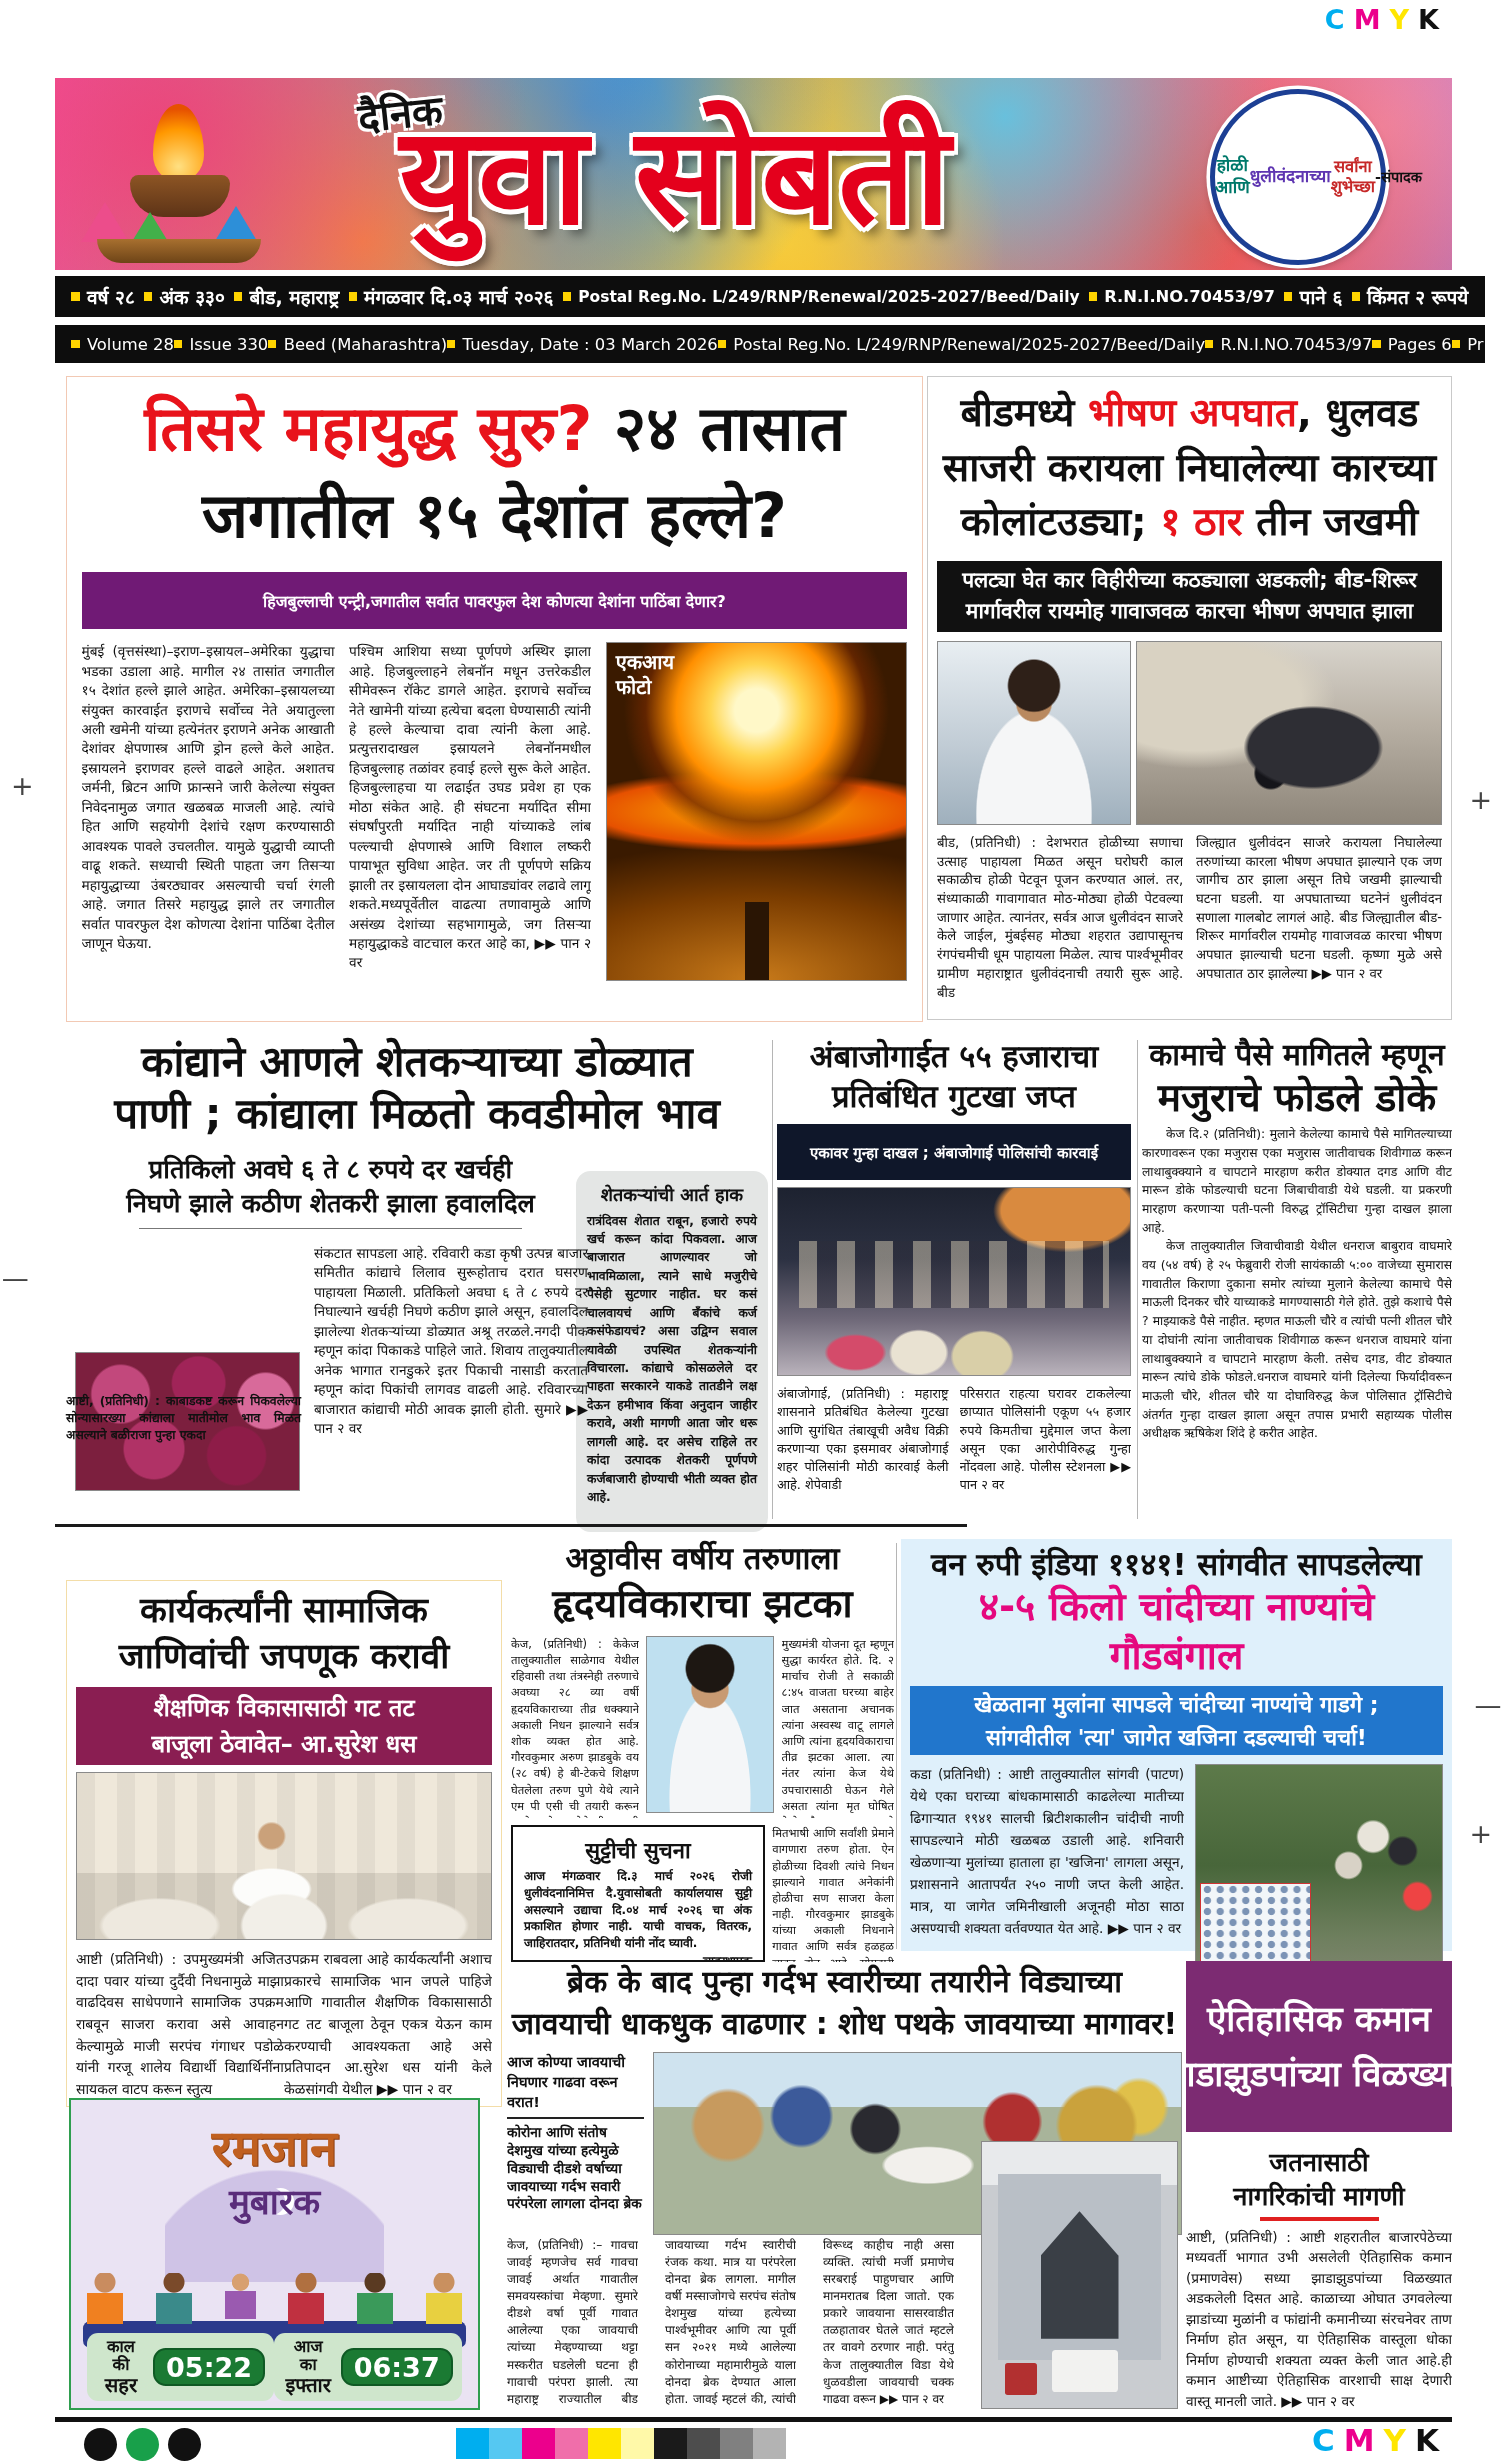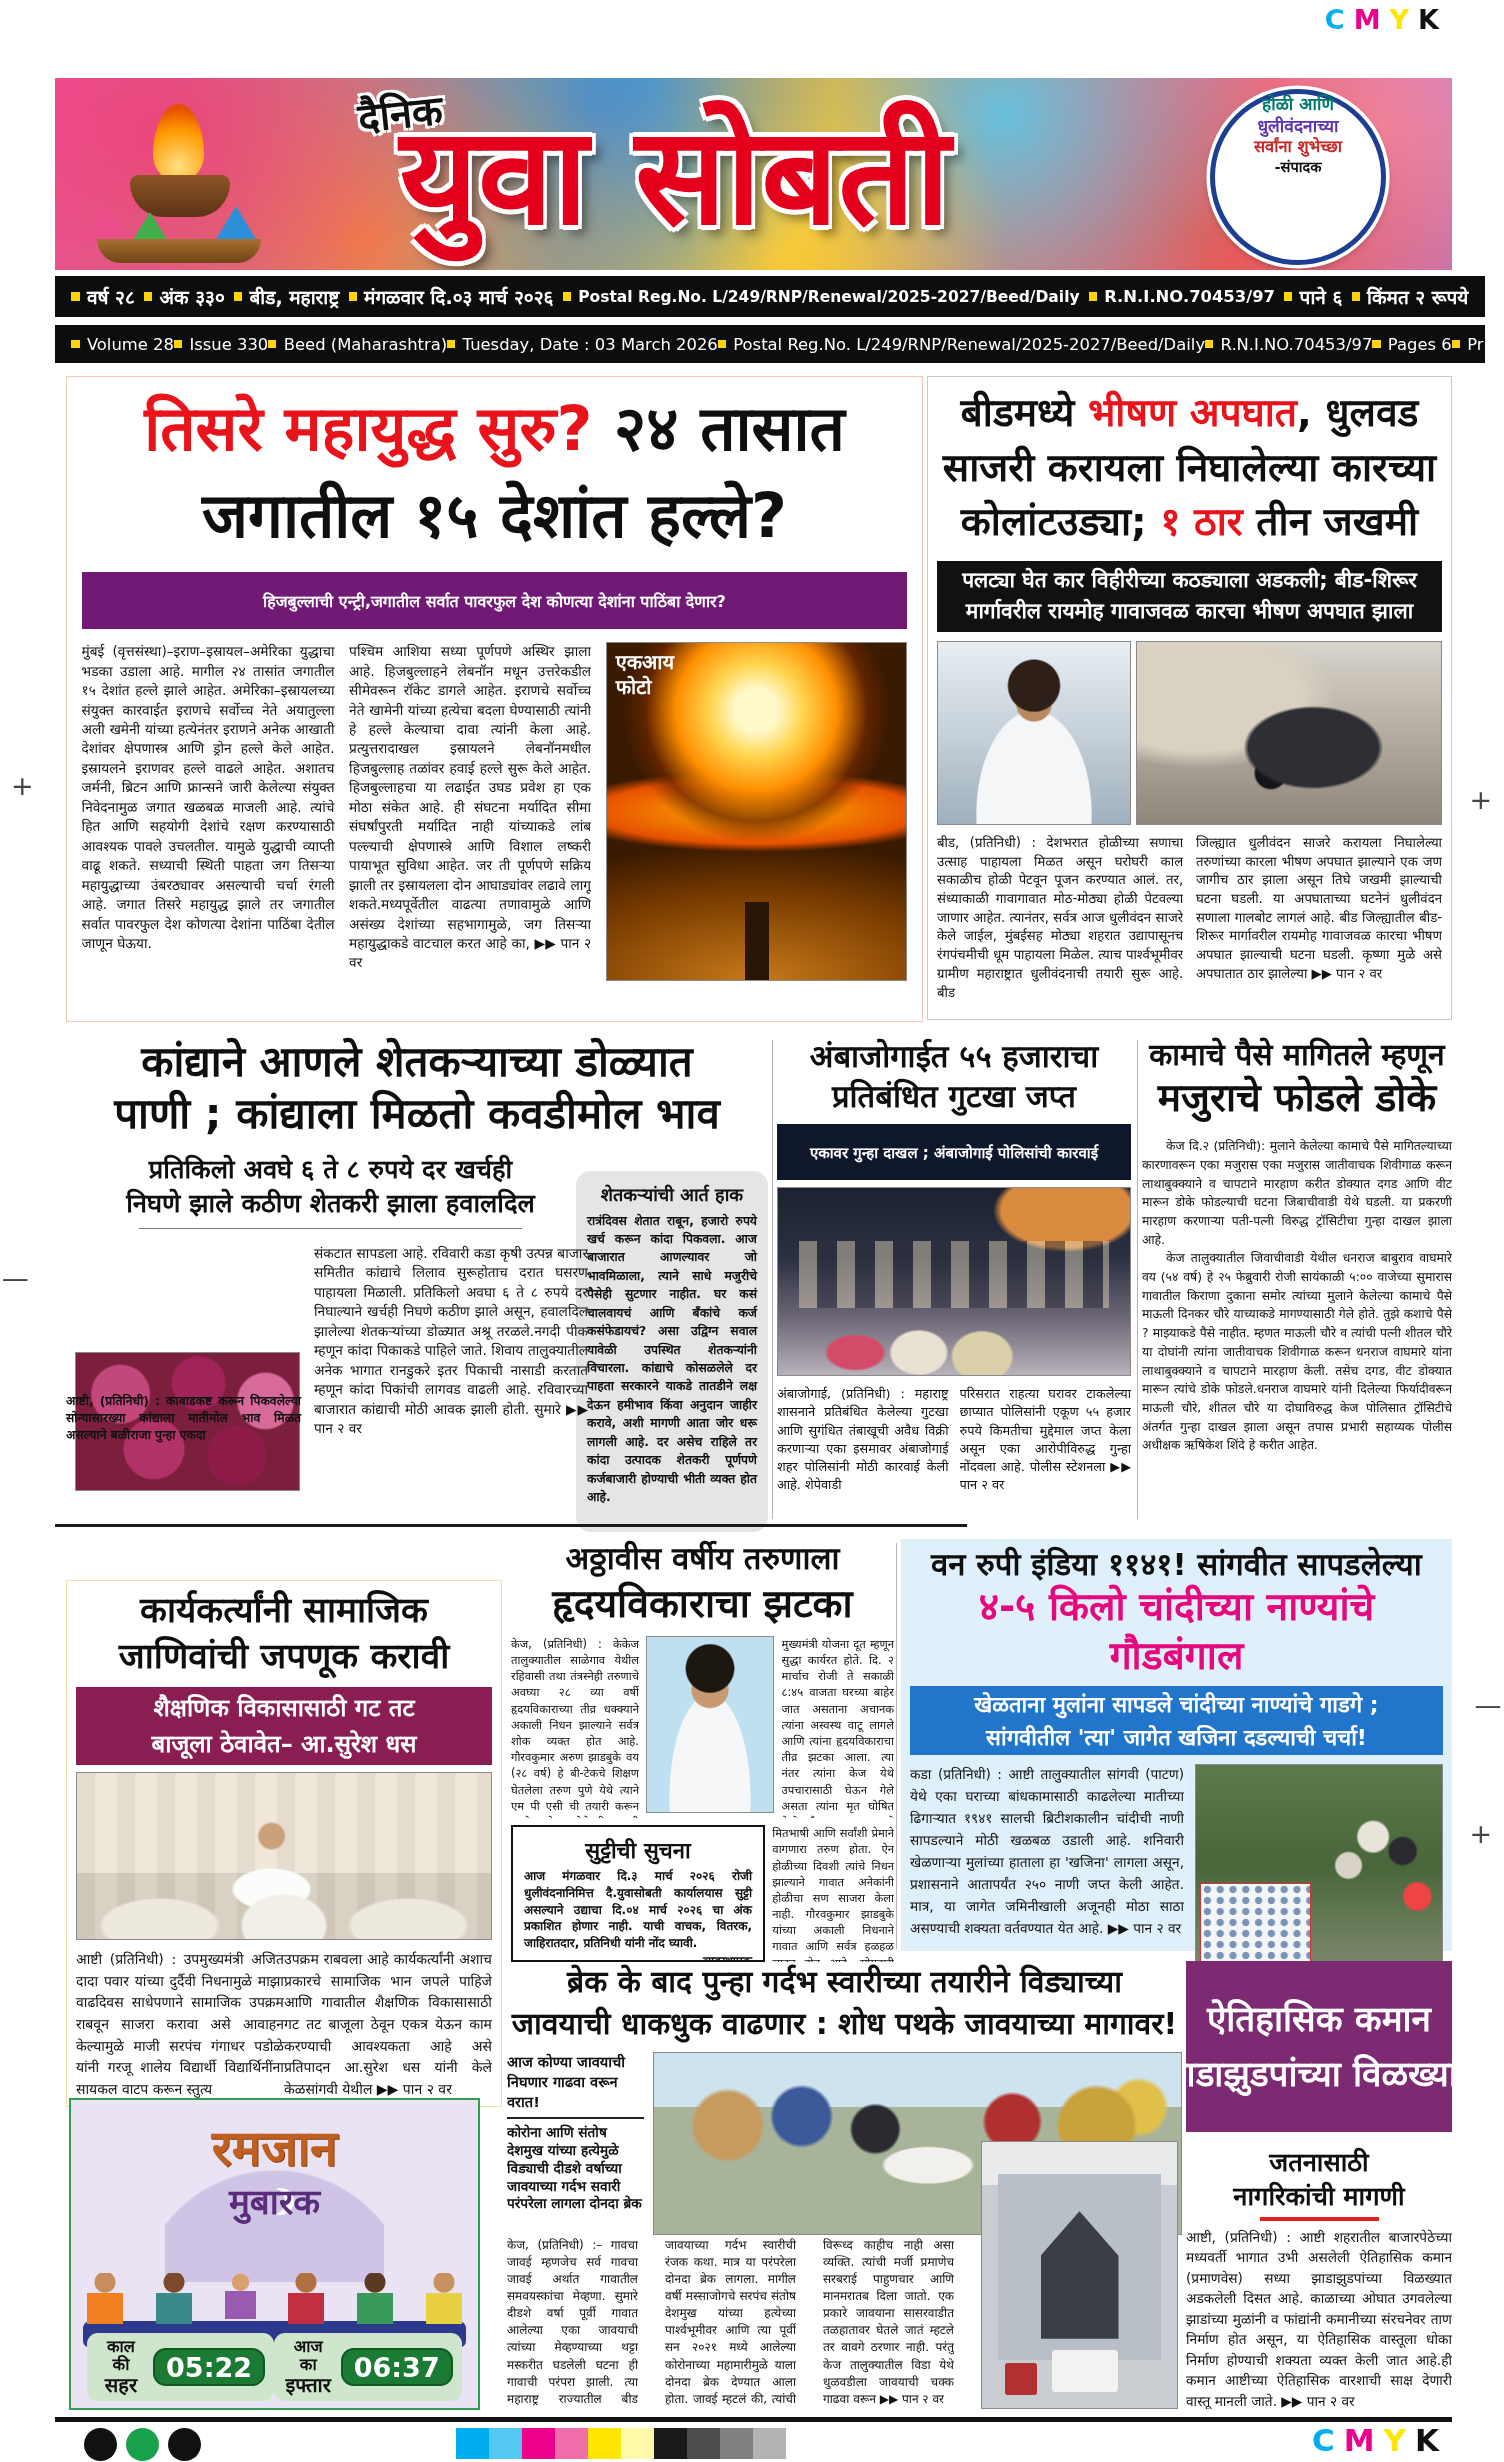--- a/index.html
+++ b/index.html
@@ -22,21 +22,21 @@
     radial-gradient(circle at 68% 20%, rgba(90,200,235,.9), transparent 28%),
     radial-gradient(circle at 82% 80%, rgba(235,80,60,.85), transparent 30%),
     radial-gradient(circle at 95% 25%, rgba(250,160,200,.9), transparent 30%),
     linear-gradient(100deg,#ef5da0,#4aa3e8 30%,#f5a623 55%,#e85a9b 80%,#7e57c2);
     overflow:hidden}
   .mast-title{font-weight:bold;color:#e4001c;font-size:135px;line-height:1;
     text-shadow:-3.6px -3.6px 0 #fff,3.6px -3.6px 0 #fff,-3.6px 3.6px 0 #fff,3.6px 3.6px 0 #fff,0 -4.6px 0 #fff,0 4.6px 0 #fff,7.3px 9px 11px rgba(0,0,0,.45)}
   .mast-daily{font-weight:bold;color:#101010;font-size:40px;transform:rotate(-6deg);
     text-shadow:-2.7px -2.7px 0 #fff,2.7px -2.7px 0 #fff,-2.7px 2.7px 0 #fff,2.7px 2.7px 0 #fff}
   .badge{background:#fff;border:5.5px solid #1c3f94;border-radius:50%;box-shadow:0 0 0 3.6px #fff,0 3.6px 9px rgba(0,0,0,.35);
-    display:flex;flex-direction:column;align-items:center;justify-content:flex-start;text-align:center;line-height:1.25}
+    display:flex;flex-direction:row;align-items:center;justify-content:flex-start;text-align:center;line-height:1.25}
   
   .ibar{background:#0d0d0d;color:#fff;display:flex;align-items:center;justify-content:space-between;padding:0 16.4px;font-weight:bold}
   .ib-item{white-space:nowrap;display:inline-flex;align-items:center}
   .ib-item::before{content:"";display:inline-block;width:8.2px;height:8.2px;background:#ffd400;margin-right:7.3px}
   
   .red{color:#e8131b}
   .hl{font-weight:bold;color:#0f0f0f}
   .graybox{background:#e4e6e5;border-radius:14.6px;padding:11px 11px;overflow:hidden}
   .noticebox{border:2.7px solid #111;padding:7.3px 11px;overflow:hidden}
   .vr{position:absolute;width:0.9px;background:#b5b5b5}
@@ -191,21 +191,21 @@
       <div class="bt" style="flex:1;font-size:12.8px">परिसरात राहत्या घरावर टाकलेल्या छाप्यात पोलिसांनी एकूण ५५ हजार रुपये किमतीचा मुद्देमाल जप्त केला असून एका आरोपीविरुद्ध गुन्हा नोंदवला आहे. पोलीस स्टेशनला  ▶▶ पान २ वर</div>
     </div>
   </div>
 
   <div class="vr" style="left:1137px;top:1040px;height:479px"></div>
   <div class="abs" style="left:1142px;top:1036px;width:310px;height:485px">
     <div class="hl c" style="line-height:1.25">
       <div style="font-size:30px">कामाचे पैसे मागितले म्हणून</div>
       <div style="font-size:39px">मजुराचे फोडले डोके</div>
     </div>
-    <div class="bt" style="margin-top:15px;height:392px;font-size:12.3px;line-height:1.52">
+    <div class="bt" style="margin-top:3px;height:392px;font-size:12.3px;line-height:1.52">
       <div style="text-indent:24px">केज दि.२ (प्रतिनिधी): मुलाने केलेल्या कामाचे पैसे मागितल्याच्या कारणावरून एका मजुरास एका मजुरास जातीवाचक शिवीगाळ करून लाथाबुक्क्याने व चापटाने मारहाण करीत डोक्यात दगड आणि वीट मारून डोके फोडल्याची घटना जिबाचीवाडी येथे घडली. या प्रकरणी मारहाण करणाऱ्या पती-पत्नी विरुद्ध ट्रॉसिटीचा गुन्हा दाखल झाला आहे.</div>
       <div style="text-indent:24px">केज तालुक्यातील जिवाचीवाडी येथील धनराज बाबुराव वाघमारे वय (५४ वर्ष) हे २५ फेब्रुवारी रोजी सायंकाळी ५:०० वाजेच्या सुमारास गावातील किराणा दुकाना समोर त्यांच्या मुलाने केलेल्या कामाचे पैसे माऊली दिनकर चौरे याच्याकडे मागण्यासाठी गेले होते. तुझे कशाचे पैसे ? माझ्याकडे पैसे नाहीत.  म्हणत माऊली चौरे व त्यांची पत्नी शीतल चौरे या दोघांनी त्यांना जातीवाचक शिवीगाळ करून धनराज वाघमारे यांना लाथाबुक्क्याने व चापटाने मारहाण केली. तसेच दगड, वीट डोक्यात मारून त्यांचे डोके फोडले.धनराज वाघमारे यांनी दिलेल्या फिर्यादीवरून माऊली चौरे, शीतल चौरे या दोघाविरुद्ध केज पोलिसात ट्रॉसिटीचे अंतर्गत गुन्हा दाखल झाला असून तपास प्रभारी सहाय्यक पोलीस अधीक्षक ऋषिकेश शिंदे हे करीत आहेत.</div>
     </div>
   </div>
 
   <div class="abs" style="left:55px;top:1524px;width:912px;height:2.7px;background:#1a1a1a"></div>
 
   <div class="abs" style="left:66px;top:1580px;width:436px;height:527px;border:1.8px solid #f3dda8;padding:7.3px 9px;box-sizing:border-box">
     <div class="hl c" style="font-size:35px;line-height:1.3">
       <div>कार्यकर्त्यांनी सामाजिक</div>

